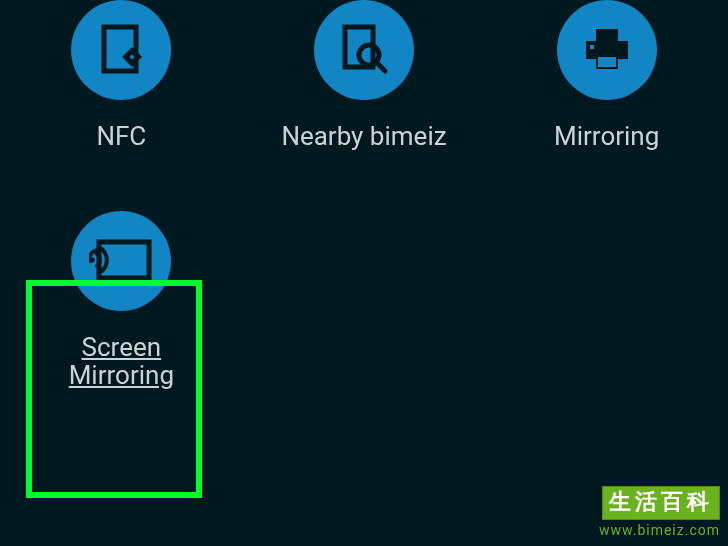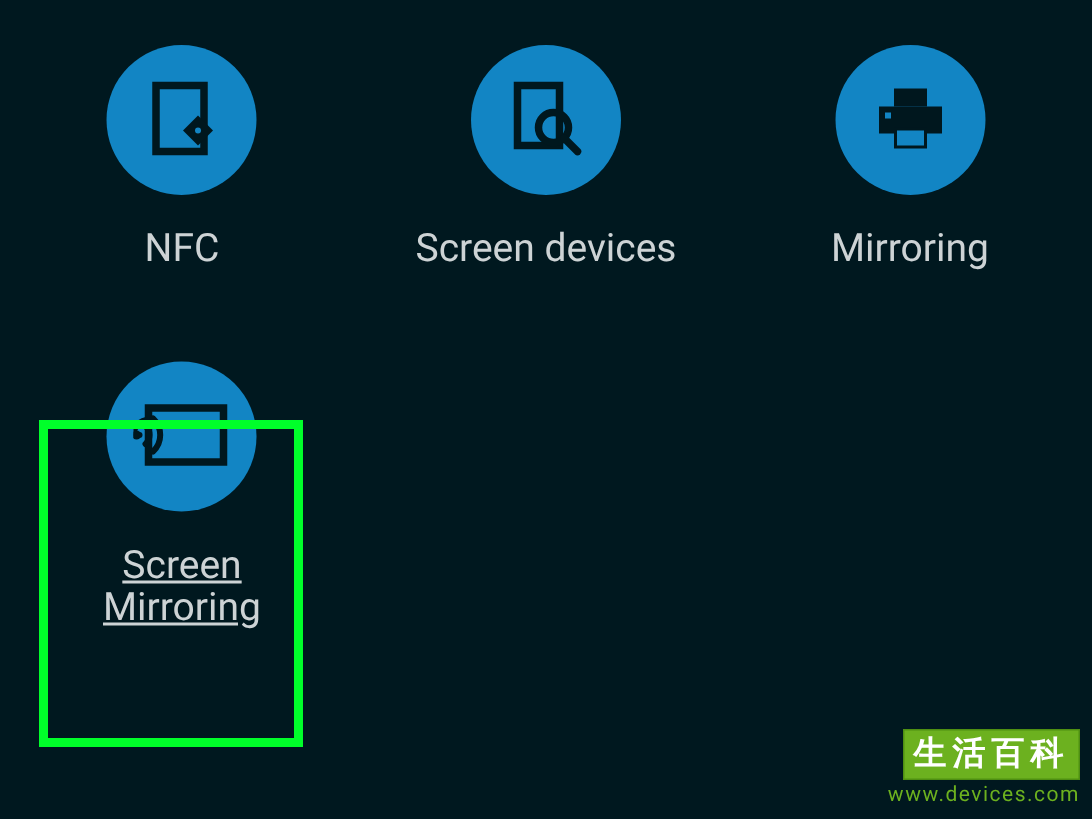--- a/index.html
+++ b/index.html
@@ -1,16 +1,16 @@
 <!DOCTYPE html>
 <html><head>
 <meta charset="utf-8">
 <style>
   html,body{margin:0;padding:0;width:728px;height:546px;background:#00181f;font-family:"Segoe UI",Roboto,Arial,sans-serif;overflow:hidden;}
-  .grid{display:grid;grid-template-columns:repeat(3,1fr);width:100%;padding-top:30px;box-sizing:border-box;row-gap:60px;}
+  .grid{display:grid;grid-template-columns:repeat(3,1fr);width:100%;box-sizing:border-box;row-gap:60px;}
   .tile{display:flex;flex-direction:column;align-items:center;justify-content:flex-start;position:relative;}
   .circle{width:100px;height:100px;border-radius:50%;background:#1285c4;display:flex;align-items:center;justify-content:center;margin-bottom:22px;}
   .label{color:#cdd3d5;font-size:26px;text-align:center;line-height:1.1;font-weight:400;}
   .highlight-box{position:absolute;border:6px solid #00ff2a;top:280px;left:26px;width:176px;height:218px;box-sizing:border-box;pointer-events:none;}
   
   .wm{position:absolute;right:8px;bottom:8px;display:flex;flex-direction:column;align-items:flex-end;}
   .wm-top{background:#6cb11f;color:#fff;font-size:22px;font-weight:700;padding:0 6px 2px 6px;letter-spacing:4px;font-family:"Microsoft YaHei","SimHei",sans-serif;border:1px solid #4e8f12;}
   .wm-bottom{color:#6cb11f;font-size:14px;margin-top:2px;letter-spacing:1px;}
   
   .ic svg{display:block;}
@@ -38,21 +38,21 @@
   <div class="tile">
     <div class="circle">
       <span class="ic">
         <svg width="58" height="58" viewBox="0 0 58 58">
           <rect x="10" y="6" width="28" height="40" fill="none" stroke="#00171e" stroke-width="5"></rect>
           <circle cx="34" cy="34" r="10" fill="none" stroke="#00171e" stroke-width="5"></circle>
           <line x1="41" y1="41" x2="50" y2="50" stroke="#00171e" stroke-width="5" stroke-linecap="round"></line>
         </svg>
       </span>
     </div>
-    <div class="label">Screen devices</div>
+    <div class="label">Nearby bimeiz</div>
   </div>
 
   <div class="tile">
     <div class="circle">
       <span class="ic">
         <svg width="58" height="58" viewBox="0 0 58 58">
           <rect x="18" y="8" width="22" height="12" fill="#00171e"></rect>
           <rect x="8" y="20" width="42" height="18" fill="#00171e"></rect>
           <rect x="18" y="34" width="22" height="14" fill="#00171e"></rect>
           <rect x="20" y="36" width="18" height="10" fill="#1285c4"></rect>
@@ -85,14 +85,14 @@
     <div class="label" style="white-space:pre-line;text-decoration:underline;">Screen
 Mirroring</div>
   </div>
 
 </div>
 
 <div class="highlight-box"></div>
 
 <div class="wm">
   <div class="wm-top">生活百科</div>
-  <div class="wm-bottom">www.devices.com</div>
+  <div class="wm-bottom">www.bimeiz.com</div>
 </div>
 
 </body></html>

